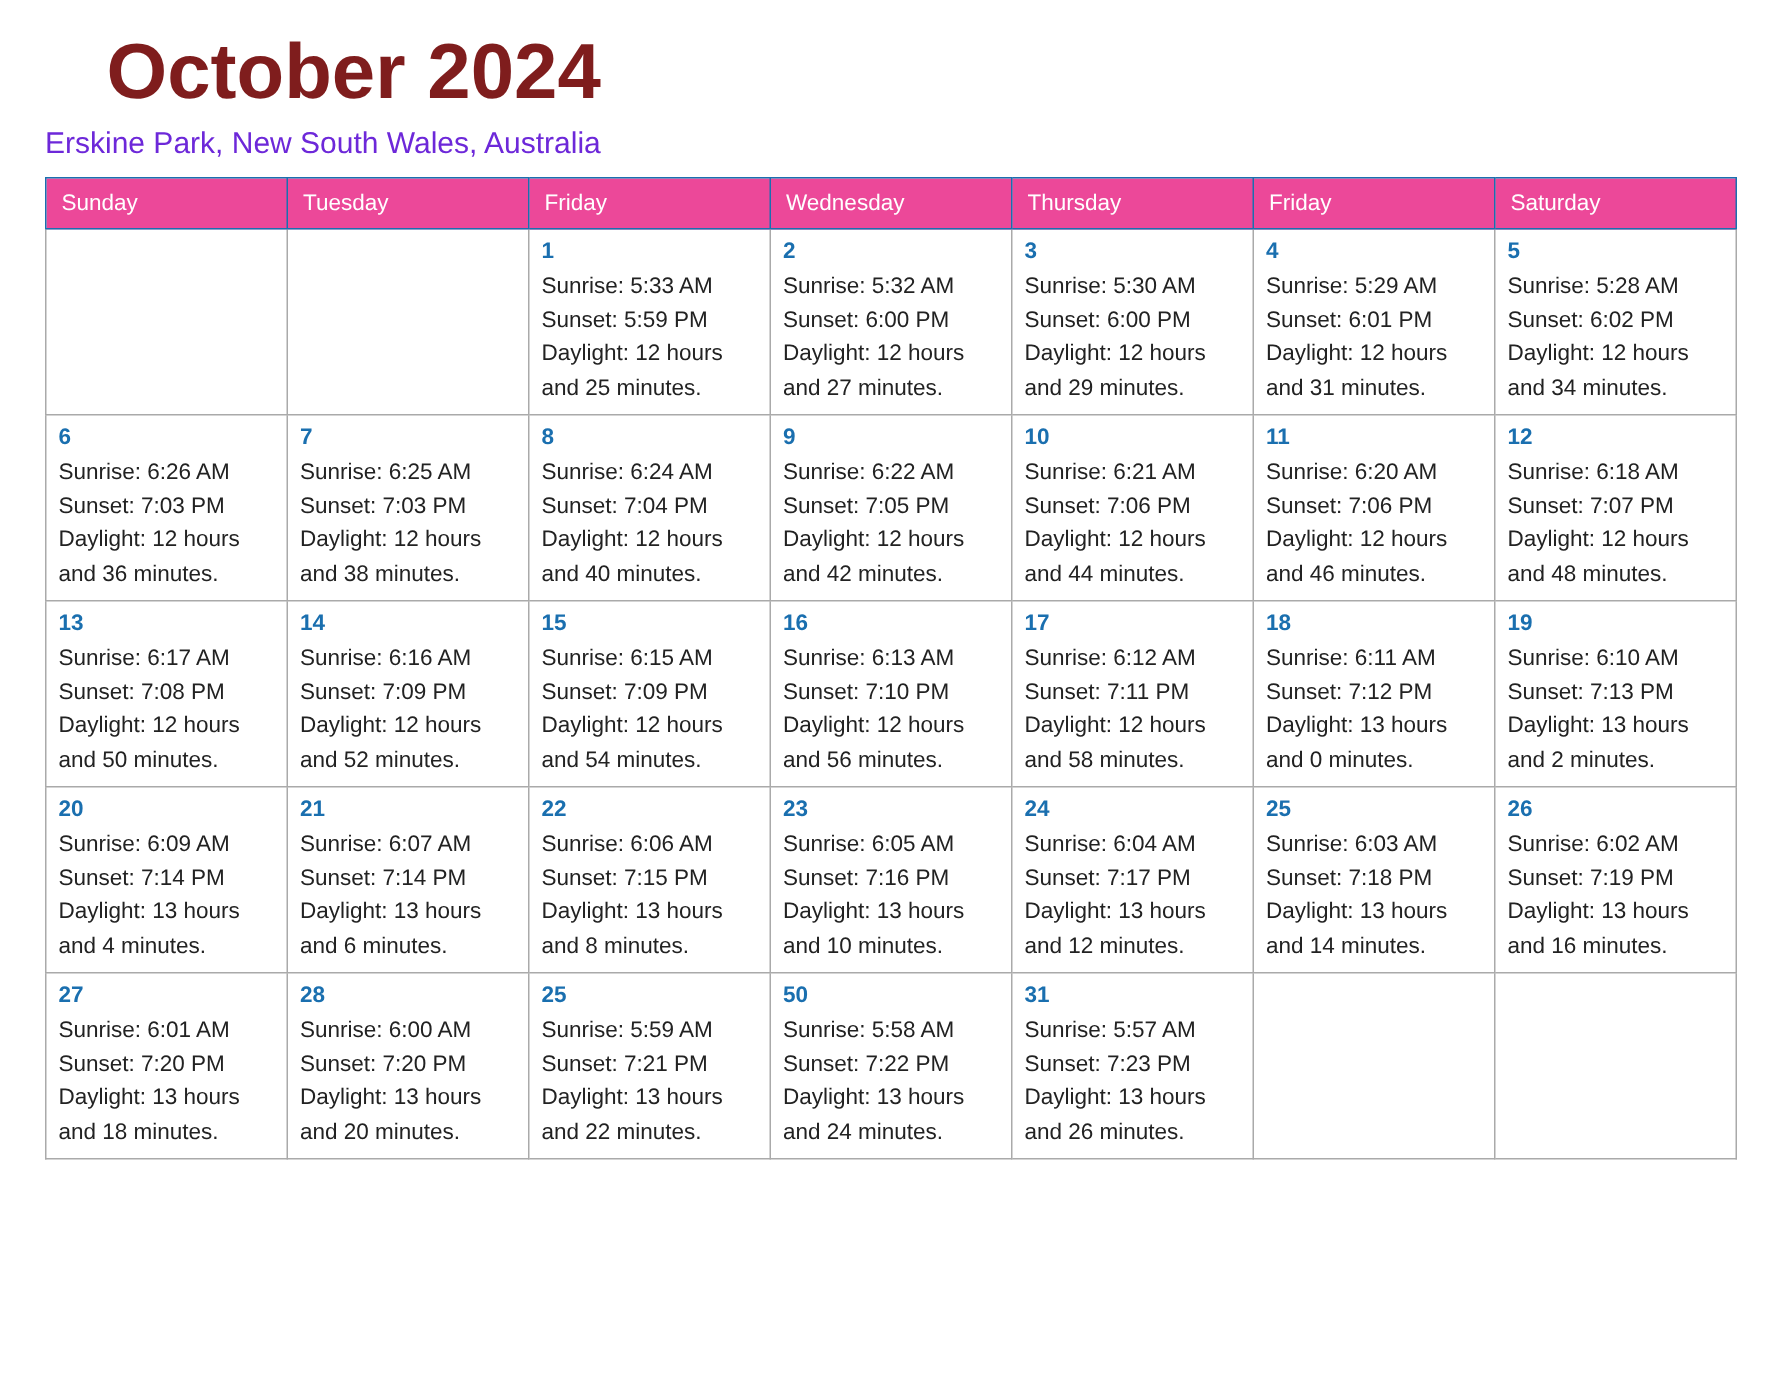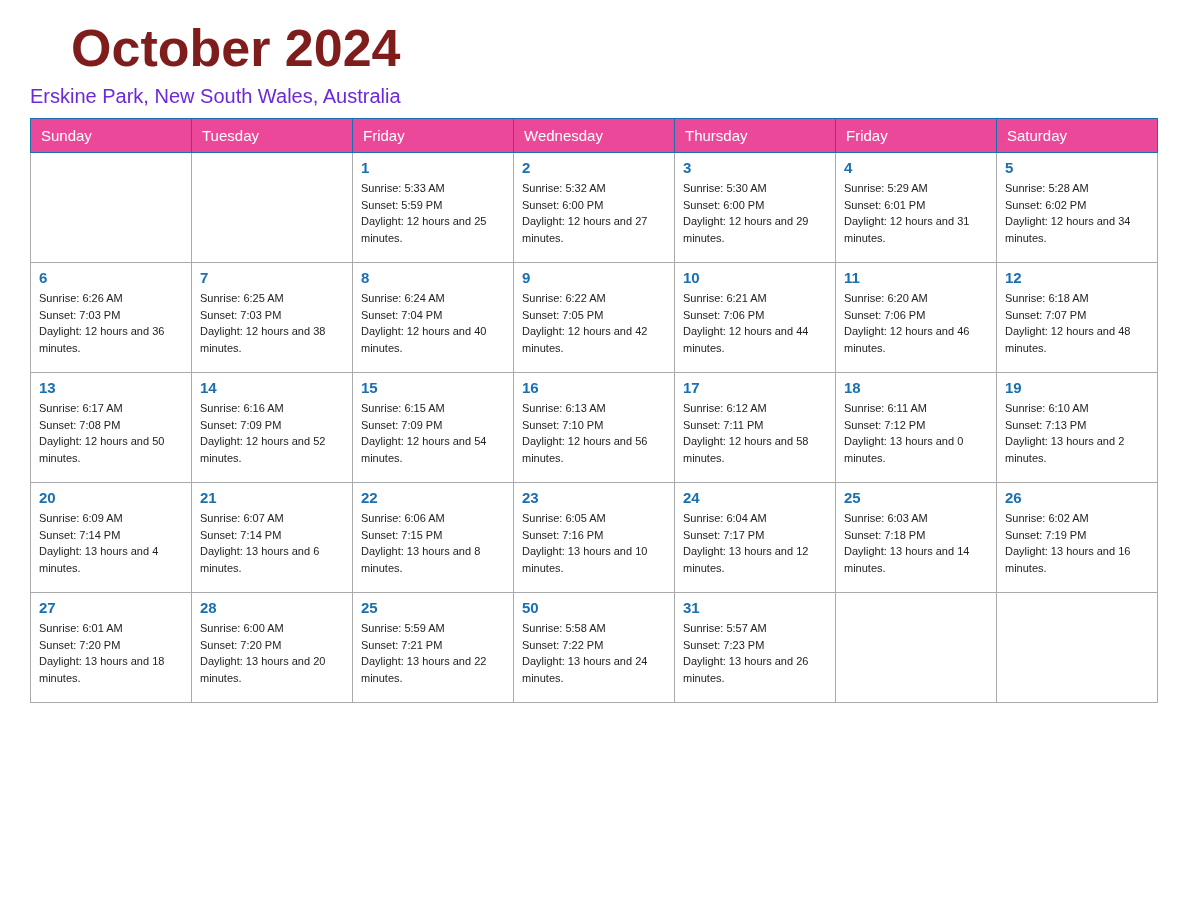--- a/index.html
+++ b/index.html
@@ -82,21 +82,21 @@
       color: #222;
     }
     .day-number {
       font-size: 15px;
       font-weight: bold;
       color: #1a6faf;
       margin-bottom: 4px;
       display: block;
     }
     .day-info {
-      font-size: 11px;
+      font-size: 15px;
       color: #222;
       line-height: 1.5;
     }
     .empty-cell {
       background: #fff;
     }
     tr.week-row td {
       height: 110px;
     }
   </style>

